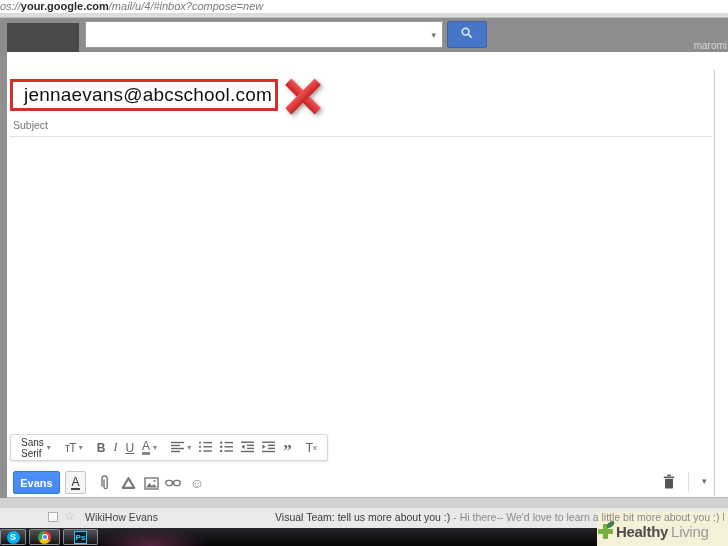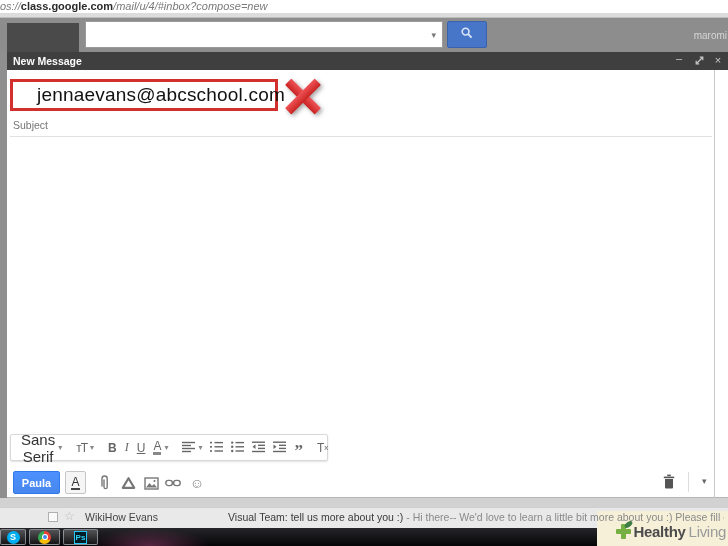--- a/index.html
+++ b/index.html
@@ -11,34 +11,34 @@
   .url-gray { color:#7a7a7a;font-style:italic; }
   .url-domain { color:#2b2b2b; font-weight:bold; }
   .url-divider { position:absolute; left:0; top:13px; width:728px; height:5px; background:#dcdcdc; border-bottom:1px solid #bdbdbd; }
 
   
   .gmail-header { position:absolute; left:0; top:18px; width:728px; height:34px; background:#8d8d8d; }
   .header-dark-block { position:absolute; left:7px; top:5px; width:72px; height:29px; background:#4a4a4a; }
   .search-input { position:absolute; left:85px; top:3px; width:358px; height:27px; background:#fff; border:1px solid #9a9a9a; }
   .search-caret { position:absolute; right:6px; top:8px; font-size:9px; color:#777; }
   .search-btn { position:absolute; left:447px; top:3px; width:40px; height:27px; background:#4776c9; border:1px solid #3b63ad; border-radius:2px; display:flex; align-items:center; justify-content:center; }
-  .account-name { position:absolute; right:1px; top:12px; font-size:10px; color:#d6d6d6;margin-left:24px; }
+  .account-name { position:absolute; right:1px; top:22px; font-size:10px; color:#d6d6d6;margin-left:24px; }
 
   
   .compose-header { position:absolute; left:7px; top:52px; width:721px; height:18px; background:#3f3f3f; color:#fff; }
   .compose-title { position:absolute; left:6px; top:3px; font-size:10.5px; font-weight:bold; color:#fdfdfd; }
   .win-ctrl { position:absolute; top:2px; color:#c9c9c9; font-size:11px; width:14px; text-align:center; cursor:default; }
   .ctrl-min { right:42px; top:0px; }
   .ctrl-pop { right:22px; top:3px; }
   .ctrl-close { right:3px; }
 
   .compose-body { position:absolute; left:7px; top:70px; width:721px; height:428px; background:#fff; border-bottom:1px solid #b5b5b5; }
   .scroll-line { position:absolute; left:707px; top:0; width:1px; height:428px; background:#c8c8c8; }
 
-  .to-field { position:absolute; left:3px; top:9px; width:268px; height:32px; border:3px solid #d2302c; background:#fff; display:flex; align-items:center; padding-left:24px; }
+  .to-field { position:absolute; left:3px; top:9px; width:268px; height:32px; border:3px solid #d2302c; background:#fff; display:flex; align-items:center; padding-left:11px; }
   .to-text { font-size:19px; color:#111; letter-spacing:0.2px; }
 
   .red-x { position:absolute; left:277px; top:9px; width:38px; height:34px; filter:drop-shadow(2px 2px 2px rgba(0,0,0,0.35)); }
   .red-x .bar { position:absolute; left:-2px; top:13px; width:42px; height:9px; background:linear-gradient(#ef5457,#c92322); border-radius:1px; }
   .red-x .bar1 { transform:rotate(45deg); }
   .red-x .bar2 { transform:rotate(-45deg); }
 
   .subject-row { position:absolute; left:3px; top:44px; width:702px; height:23px; border-bottom:1px solid #e2e2e2; display:flex; align-items:center; }
   .subject-input { border:none; outline:none; width:100%; font-size:10.5px; color:#999; font-family:"Liberation Sans",sans-serif; padding-left:3px; background:transparent; }
 
@@ -50,21 +50,21 @@
   .fmt-item { display:flex; align-items:center; font-size:11px; color:#666; padding:0 4px; cursor:default; }
   .fmt-sep { width:1px; height:16px; background:#ddd; margin:0 3px; }
   .fmt-caret { font-size:8px; color:#888; margin-left:3px; }
   .fmt-bold { font-weight:bold; font-size:12px; }
   .fmt-italic { font-style:italic; font-family:"Liberation Serif",serif; font-size:12px; }
   .fmt-underline { text-decoration:underline; font-size:12px; }
   .fmt-color { font-size:12px; border-bottom:3px solid #888; line-height:11px; }
   .fmt-quote { font-family:"Liberation Serif",serif; font-weight:bold; font-size:17px; line-height:10px; padding-top:7px; }
   .fmt-tx { font-size:12px; }
   .fmt-tx sub { font-size:8px; }
-  .fmt-font-label { font-size:15px; color:#333;text-align:center; }
+  .fmt-font-label { font-size:10px; color:#333; }
   .fmt-size-icon { font-size:12px; letter-spacing:-1px; }
 
   
   .send-btn { position:absolute; left:6px; top:401px; width:47px; height:23px; background:linear-gradient(#4d90fe,#4787ed); border:1px solid #3079ed; border-radius:2px; color:#fff; font-size:11px; font-weight:bold; display:flex; align-items:center; justify-content:center; cursor:pointer; }
   .fmt-toggle-btn { position:absolute; left:58px; top:401px; width:21px; height:23px; border:1px solid #c6c6c6; border-radius:2px; background:#f5f5f5; display:flex; align-items:center; justify-content:center; font-size:12px; color:#333; }
   .fmt-toggle-btn span { border-bottom:2px solid #444; line-height:12px; }
   .attach-row-icon { position:absolute; top:404px; width:18px; height:18px; display:flex; align-items:center; justify-content:center; }
   .emoji-glyph { font-size:14px; color:#777; }
   .trash-wrap { position:absolute; left:655px; top:404px; width:16px; height:16px; }
   .more-sep { position:absolute; left:681px; top:402px; width:1px; height:20px; background:#ddd; }
@@ -74,25 +74,25 @@
   .left-strip { position:absolute; left:0; top:52px; width:7px; height:476px; background:#8f8f8f; }
   .bottom-band { position:absolute; left:0; top:498px; width:728px; height:9px; background:#d2d2d2; z-index:1; }
   .inbox-row-bg { position:absolute; left:0; top:507px; width:728px; height:21px; background:#e9e9e9; border-top:1px solid #cfcfcf; z-index:1; }
 
   
   .inbox-content { position:absolute; left:0; top:507px; width:728px; height:21px; z-index:3; font-size:10.5px; }
   .row-checkbox { position:absolute; left:48px; top:5px; width:10px; height:10px; border:1px solid #b0b0b0; background:#fafafa; }
   .row-star { position:absolute; left:64px; top:2px; font-size:12px; color:#bdbdbd; }
   .row-sender { position:absolute; left:85px; top:4px; color:#454545; }
   .row-text { position:absolute; left:228px; right:4px; top:4px; white-space:nowrap; overflow:hidden; }
-  .row-subject { color:#3a3a3a; }
+  .row-subject { color:#3a3a3a;margin-left:47px; }
   .row-snippet { color:#8a8a8a; }
 
   
-  .watermark { position:absolute; right:0; top:511px; width:131px; height:35px; background:#f6f0d9; z-index:2; display:flex; align-items:flex-end; justify-content:flex-end; padding:0 2px 6px 0; }
+  .watermark { position:absolute; right:0; top:511px; width:131px; height:35px; background:#f6f0d9; z-index:2; display:flex; align-items:flex-end; padding:0 2px 6px 0; }
   .hl-plus { position:relative; width:17px; height:17px; margin-right:2px; }
   .hl-plus .pv { position:absolute; left:6px; top:1px; width:5px; height:15px; background:#76b043; border-radius:1px; }
   .hl-plus .ph { position:absolute; left:1px; top:6px; width:15px; height:5px; background:#76b043; border-radius:1px; }
   .hl-plus .leaf { position:absolute; left:9px; top:-1px; width:9px; height:5px; background:#3e7d46; border-radius:60% 40% 60% 40%; transform:rotate(-28deg); }
   .hl-bold { font-size:15px; font-weight:bold; color:#4b4b4b; letter-spacing:-0.3px; }
   .hl-light { font-size:15px; color:#9a9a9a; margin-left:3px; letter-spacing:-0.3px; }
 
   
   .taskbar { position:absolute; left:0; top:528px; width:728px; height:18px; background:linear-gradient(#26262a,#050507); z-index:1; }
   .taskbar .glow { position:absolute; left:90px; top:0; width:120px; height:18px; background:radial-gradient(ellipse at 50% 100%, rgba(150,60,110,0.55), rgba(0,0,0,0) 70%); }
@@ -105,52 +105,40 @@
   .chrome-icon .inner { position:absolute; left:3.5px; top:3.5px; width:6px; height:6px; background:#fff; border-radius:50%; }
   .chrome-icon .core { position:absolute; left:4.5px; top:4.5px; width:4px; height:4px; background:#4285f4; border-radius:50%; }
   .ps-icon { width:13px; height:13px; background:#001d26; border:1px solid #26c9ff; color:#31d0f7; font-size:8px; font-weight:bold; display:flex; align-items:center; justify-content:center; }
 </style>
 </head>
 <body>
 
 <div id="screen">
 
   <div class="url-bar">
-    <span class="url-gray">os://</span><span class="url-domain">class.google.com</span><span class="url-gray">/mail/u/4/#inbox?compose=new</span>
+    <span class="url-gray">os://</span><span class="url-domain">your.google.com</span><span class="url-gray">/mail/u/4/#inbox?compose=new</span>
   </div>
   <div class="url-divider"></div>
 
   <div class="gmail-header">
     <div class="header-dark-block"></div>
     <div class="search-input">
       <span class="search-caret">▾</span>
     </div>
     <div class="search-btn">
       <span>
         <svg width="14" height="14" viewBox="0 0 14 14">
             <circle cx="5.6" cy="5.6" r="3.4" fill="none" stroke="#dce6f7" stroke-width="1.6"></circle>
             <line x1="8.2" y1="8.2" x2="11.6" y2="11.6" stroke="#dce6f7" stroke-width="1.8"></line>
           </svg>
       </span>
     </div>
     <div class="account-name">maromi</div>
   </div>
 
-  <div class="compose-header">
-    <span class="compose-title">New Message</span>
-    <span class="win-ctrl ctrl-min">–</span>
-    <span class="win-ctrl ctrl-pop">
-      <svg width="9" height="9" viewBox="0 0 9 9">
-          <line x1="1.5" y1="7.5" x2="7.5" y2="1.5" stroke="#c9c9c9" stroke-width="1.2"></line>
-          <polyline points="4.8,1.2 7.8,1.2 7.8,4.2" fill="none" stroke="#c9c9c9" stroke-width="1.2"></polyline>
-          <polyline points="1.2,4.8 1.2,7.8 4.2,7.8" fill="none" stroke="#c9c9c9" stroke-width="1.2"></polyline>
-        </svg>
-    </span>
-    <span class="win-ctrl ctrl-close">×</span>
-  </div>
 
   <div class="compose-body">
     <div class="scroll-line"></div>
 
     <div class="to-field">
       <span class="to-text">jennaevans@abcschool.com</span>
     </div>
 
     <div class="red-x">
       <div class="bar bar1"></div>
@@ -242,21 +230,21 @@
       </span>
       <span class="fmt-item fmt-quote">”</span>
       <span class="fmt-sep"></span>
       <span class="fmt-item fmt-tx">
         <span>T</span>
           <sub>x</sub>
       </span>
     </div>
 
     <div class="send-btn">
-      <span>Paula</span>
+      <span>Evans</span>
     </div>
     <div class="fmt-toggle-btn">
       <span>A</span>
     </div>
     <span class="attach-row-icon" style="left:89px;">
       <svg width="12" height="16" viewBox="0 0 12 16">
           <path d="M3 11 L3 3.6 a2.6 2.6 0 0 1 5.2 0 L8.2 12 a1.6 1.6 0 0 1 -3.2 0 L5 5" fill="none" stroke="#777" stroke-width="1.4" stroke-linecap="round"></path>
         </svg>
     </span>
     <span class="attach-row-icon" style="left:112px;">

